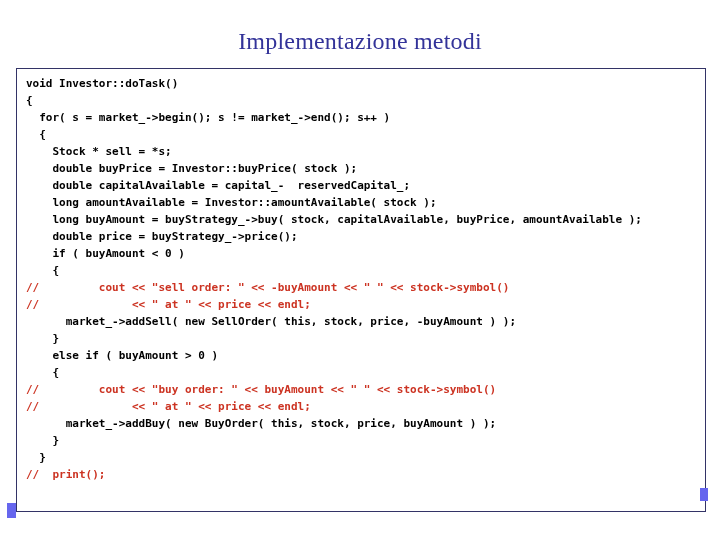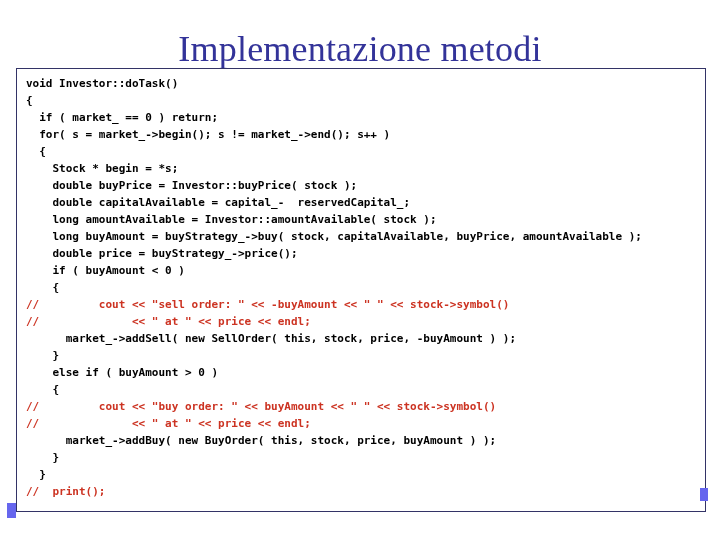--- a/index.html
+++ b/index.html
@@ -23,21 +23,21 @@
     background: #ffffff;
   }
 
   #slide-title {
     position: absolute;
     left: 0;
     top: 28px;
     width: 720px;
     text-align: center;
     font-family: "Liberation Serif", "DejaVu Serif", serif;
-    font-size: 36px;
+    font-size: 24px;
     font-weight: 400;
     letter-spacing: 0.2px;
     color: #333399;
     white-space: nowrap;
   }
 
   #code-box {
     position: absolute;
     left: 16px;
     top: 68px;
@@ -93,24 +93,23 @@
 <body>
 
 <div id="slide" style="background: rgb(255, 255, 255);">
 
   <div id="slide-title" style="color: rgb(51, 51, 153);">Implementazione metodi</div>
 
   <div id="code-box" style="border-color: rgb(51, 51, 102); background: rgb(255, 255, 255);">
     <div id="code-lines">
         <div class="code-line" style="color: rgb(0, 0, 0);">void Investor::doTask()</div>
         <div class="code-line" style="color: rgb(0, 0, 0);">{</div>
-        <div class="code-line" style="color: rgb(0, 0, 0);">  if ( market_ == 0 ) return;</div>
         <div class="code-line" style="color: rgb(0, 0, 0);">  for( s = market_-&gt;begin(); s != market_-&gt;end(); s++ )</div>
         <div class="code-line" style="color: rgb(0, 0, 0);">  {</div>
-        <div class="code-line" style="color: rgb(0, 0, 0);">    Stock * begin = *s;</div>
+        <div class="code-line" style="color: rgb(0, 0, 0);">    Stock * sell = *s;</div>
         <div class="code-line" style="color: rgb(0, 0, 0);">    double buyPrice = Investor::buyPrice( stock );</div>
         <div class="code-line" style="color: rgb(0, 0, 0);">    double capitalAvailable = capital_-  reservedCapital_;</div>
         <div class="code-line" style="color: rgb(0, 0, 0);">    long amountAvailable = Investor::amountAvailable( stock );</div>
         <div class="code-line" style="color: rgb(0, 0, 0);">    long buyAmount = buyStrategy_-&gt;buy( stock, capitalAvailable, buyPrice, amountAvailable );</div>
         <div class="code-line" style="color: rgb(0, 0, 0);">    double price = buyStrategy_-&gt;price();</div>
         <div class="code-line" style="color: rgb(0, 0, 0);">    if ( buyAmount &lt; 0 )</div>
         <div class="code-line" style="color: rgb(0, 0, 0);">    {</div>
         <div class="code-line comment" style="color: rgb(204, 51, 34);">//         cout &lt;&lt; "sell order: " &lt;&lt; -buyAmount &lt;&lt; " " &lt;&lt; stock-&gt;symbol()</div>
         <div class="code-line comment" style="color: rgb(204, 51, 34);">//              &lt;&lt; " at " &lt;&lt; price &lt;&lt; endl;</div>
         <div class="code-line" style="color: rgb(0, 0, 0);">      market_-&gt;addSell( new SellOrder( this, stock, price, -buyAmount ) );</div>

